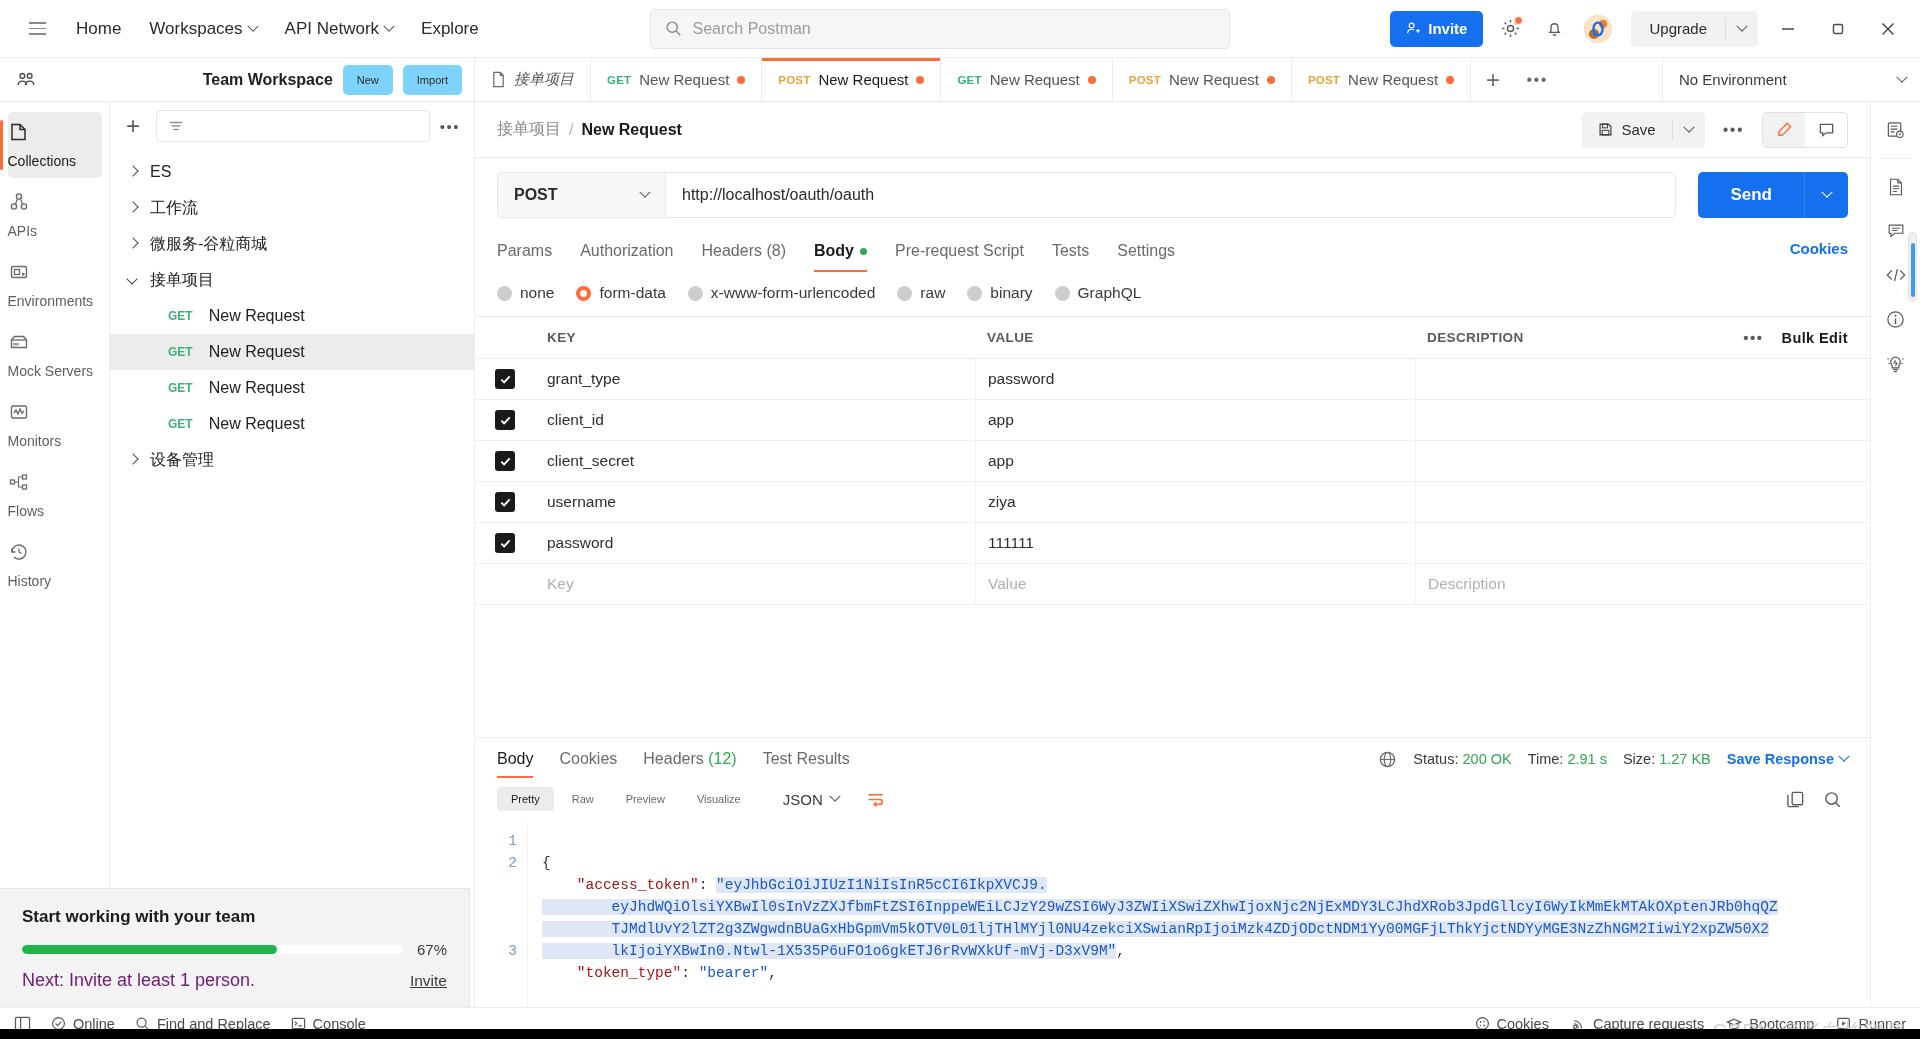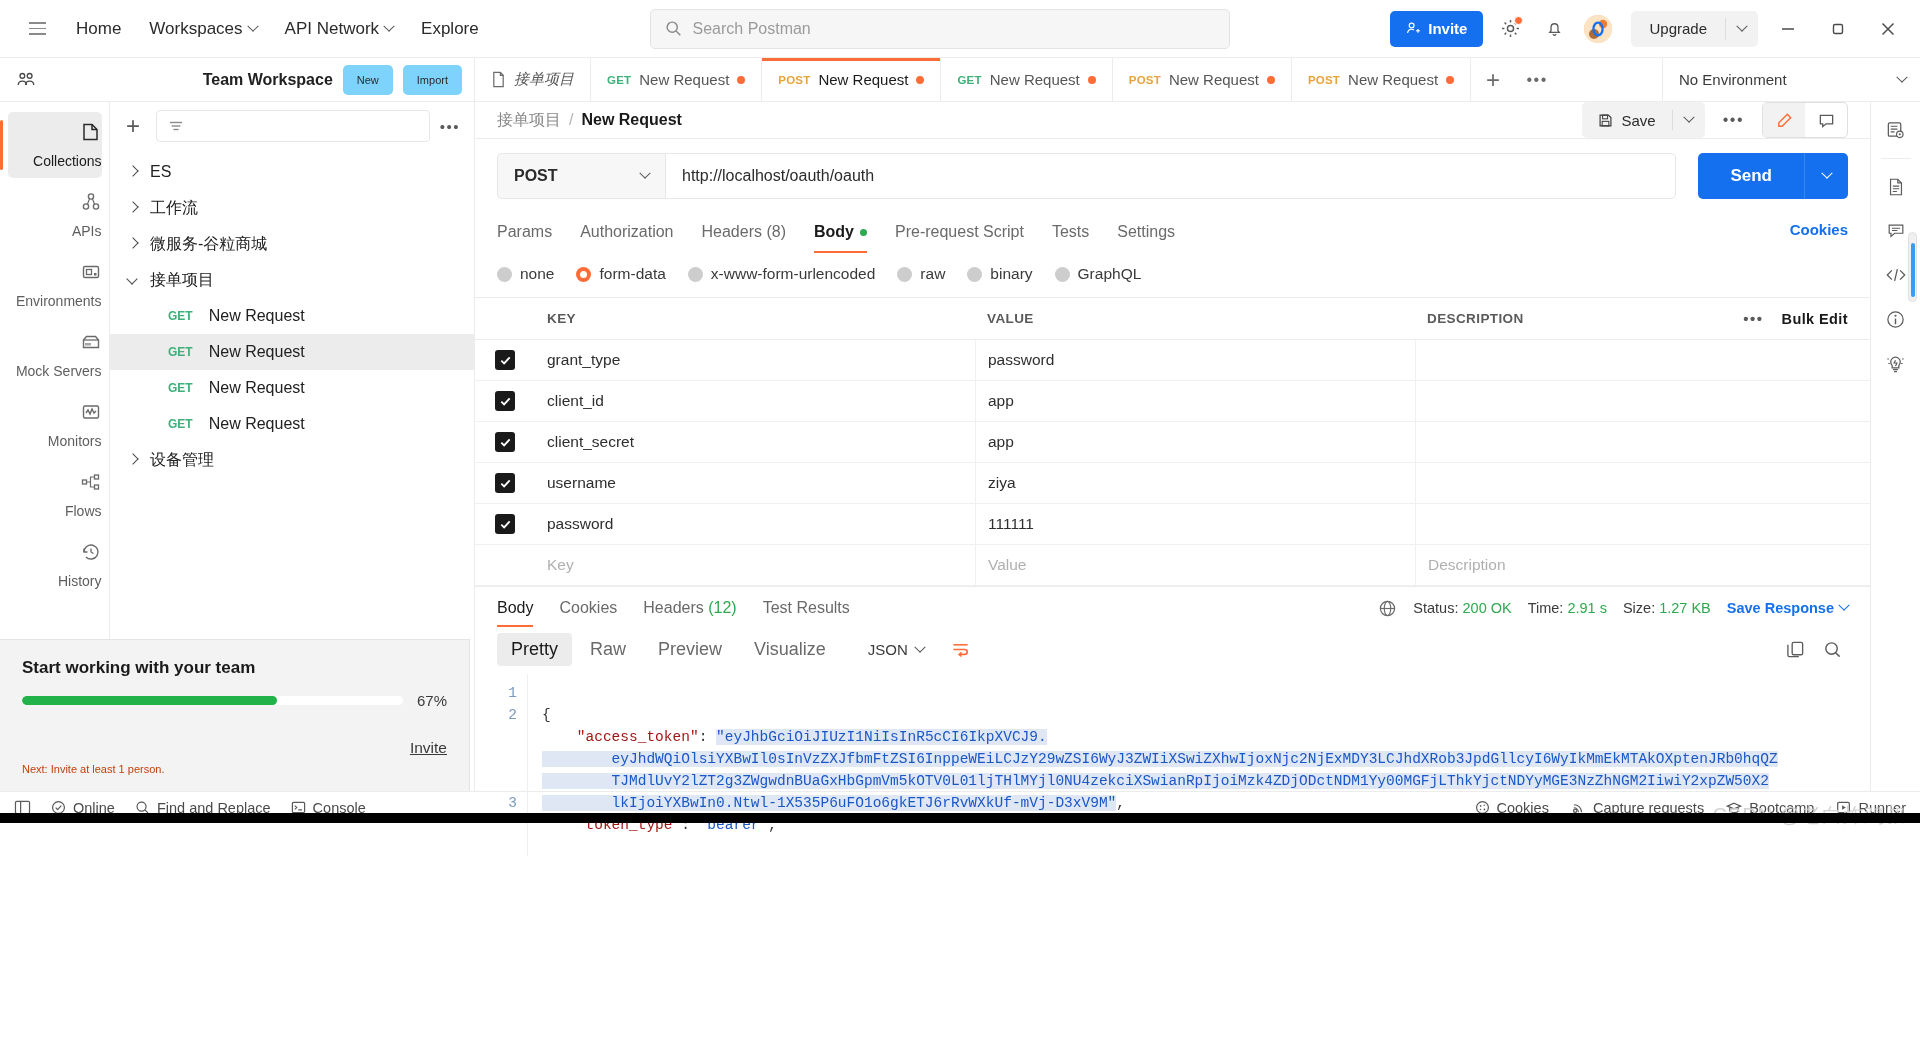--- a/index.html
+++ b/index.html
@@ -4,21 +4,21 @@
 <style>
   * { box-sizing: border-box; margin: 0; padding: 0; }
   html, body {
     width: 1920px; height: 1039px;
     background: #fff;
     font-family: "Liberation Sans", sans-serif;
     color: #2e2e2e;
     overflow: hidden;
     -webkit-font-smoothing: antialiased;
   }
-  .app { width: 1920px; height: 823px; display: flex; flex-direction: column; position: relative; }
+  .app { width: 1920px; height: 1039px; display: flex; flex-direction: column; position: relative; }
 
   
   .topbar {
     height: 58px; flex: 0 0 58px; display: flex; align-items: center;
     background: #fff; border-bottom: 1px solid #ececec; padding: 0 12px;
   }
   .hamburger { width: 34px; height: 34px; display: flex; flex-direction: column; justify-content: center;
     align-items: center; gap: 4px; margin: 0 10px 0 8px; cursor: pointer; }
   .hamburger i { display: block; width: 17px; height: 1.6px; background: #8a8a8a; }
   .topnav { display: flex; align-items: center; gap: 4px; }
@@ -76,21 +76,21 @@
     color: #6a6a6a; letter-spacing: 1.5px; font-size: 16px; }
   .env-select { width: 258px; display: flex; align-items: center; justify-content: space-between;
     padding: 0 14px 0 16px; border-left: 1px solid #ececec; font-size: 15px; color: #3a3a3a; cursor: pointer; }
 
   
   .main { flex: 1; display: flex; min-height: 0; }
 
   
   .rail { width: 110px; flex: 0 0 110px; border-right: 1px solid #ececec; background: #fff;
     padding-top: 10px; display: flex; flex-direction: column; align-items: center; }
-  .rail-item { width: 94px; height: 66px; display: flex; flex-direction: column; align-items: flex-end;
+  .rail-item { width: 94px; height: 66px; display: flex; flex-direction: column; align-items: flex-start;
     justify-content: center; gap: 10px; border-radius: 5px; cursor: pointer; position: relative;
     color: #5e5e5e; font-size: 14px; margin-bottom: 4px; }
   .rail-item.active { background: #ececec; color: #1a1a1a; }
   .rail-item.active::before { content: ""; position: absolute; left: -8px; top: 8px; bottom: 8px;
     width: 3px; border-radius: 2px; background: #ff6c37; }
 
   
   .sidebar { width: 365px; flex: 0 0 365px; border-right: 1px solid #ececec; display: flex;
     flex-direction: column; background: #fff; min-height: 0; }
   .sb-toolbar { height: 48px; display: flex; align-items: center; gap: 10px; padding: 0 14px 0 10px; }
@@ -182,21 +182,21 @@
   .restab { font-size: 16px; color: #6a6a6a; padding-bottom: 10px; cursor: pointer; position: relative; }
   .restab.active { color: #1a1a1a; }
   .restab.active::after { content: ""; position: absolute; left: 0; right: 0; bottom: 0; height: 2.5px; background: #ff6c37; }
   .restab .cnt { color: #2fa84f; }
   .res-meta { margin-left: auto; display: flex; align-items: center; gap: 16px; font-size: 14.5px;
     color: #3a3a3a; padding-bottom: 10px; }
   .res-meta .ok { color: #2fa84f; }
   .save-resp { color: #1570ef; font-weight: bold; font-size: 14.5px; cursor: pointer; display: flex;
     align-items: center; gap: 6px; }
   .res-toolbar { display: flex; align-items: center; gap: 4px; padding: 2px 22px 8px 22px; }
-  .seg { font-size: 18px; color: #6a6a6a; padding: 6px 14px; border-radius: 4px; cursor: pointer; }
+  .seg { font-size: 11px; color: #6a6a6a; padding: 6px 14px; border-radius: 4px; cursor: pointer; }
   .seg.active { background: #ececec; color: #1a1a1a; }
   .json-sel { display: flex; align-items: center; gap: 8px; font-size: 15px; color: #3a3a3a;
     margin-left: 14px; padding: 6px 10px; border-radius: 4px; cursor: pointer; }
   .wrap-btn { width: 34px; height: 30px; display: flex; align-items: center; justify-content: center;
     border-radius: 4px; cursor: pointer; margin-left: 6px; }
   .res-tools-right { margin-left: auto; display: flex; align-items: center; gap: 18px; padding-right: 6px; }
   .codearea { flex: 1; overflow: hidden; position: relative; display: flex; font-family: "Liberation Mono", monospace;
     font-size: 14.5px; line-height: 22px; }
   .gutter { width: 52px; flex: 0 0 52px; text-align: right; padding: 8px 10px 0 0; color: #7a9ac0; user-select: none; }
   .codelines { flex: 1; padding: 8px 0 0 14px; border-left: 1px solid #efefef; overflow: hidden; white-space: pre; }
@@ -218,21 +218,21 @@
 
   
   .invite-panel { position: absolute; left: 0; bottom: 32px; width: 470px; background: #f3f3f3;
     border-top: 1px solid #e4e4e4; border-right: 1px solid #e4e4e4; padding: 18px 22px 16px 22px; }
   .ip-title { font-size: 17px; font-weight: bold; color: #1a1a1a; margin-bottom: 14px; }
   .ip-prog { display: flex; align-items: center; gap: 14px; margin-bottom: 12px; }
   .ip-bar { flex: 1; height: 9px; border-radius: 5px; background: #fff; overflow: hidden; }
   .ip-bar i { display: block; height: 100%; background: #21b34a; border-radius: 5px; }
   .ip-pct { font-size: 15px; color: #3a3a3a; }
   .ip-next { display: flex; align-items: center; }
-  .ip-next-txt { font-size: 11px; color: #c2410c; flex: 1; margin-top: 42px; }
+  .ip-next-txt { font-size: 18px; color: #701a75; flex: 1; }
   .ip-invite { font-size: 15.5px; color: #3a3a3a; text-decoration: underline; cursor: pointer; }
 
   
   .statusbar { height: 32px; flex: 0 0 32px; border-top: 1px solid #ececec; background: #fff;
     display: flex; align-items: center; padding: 0 14px; gap: 20px; font-size: 14.5px; color: #4a4a4a; }
   .sb-item { display: flex; align-items: center; gap: 7px; cursor: pointer; }
   .sb-right { margin-left: auto; display: flex; align-items: center; gap: 22px; position: relative; }
   .watermark { position: absolute; right: 0; top: 2px; font-size: 20px; color: #d2d2d2;
     letter-spacing: 1px; pointer-events: none; white-space: nowrap; }
   .blackbar { position: absolute; left: 0; bottom: 0; width: 1920px; height: 10px; background: #000; }

